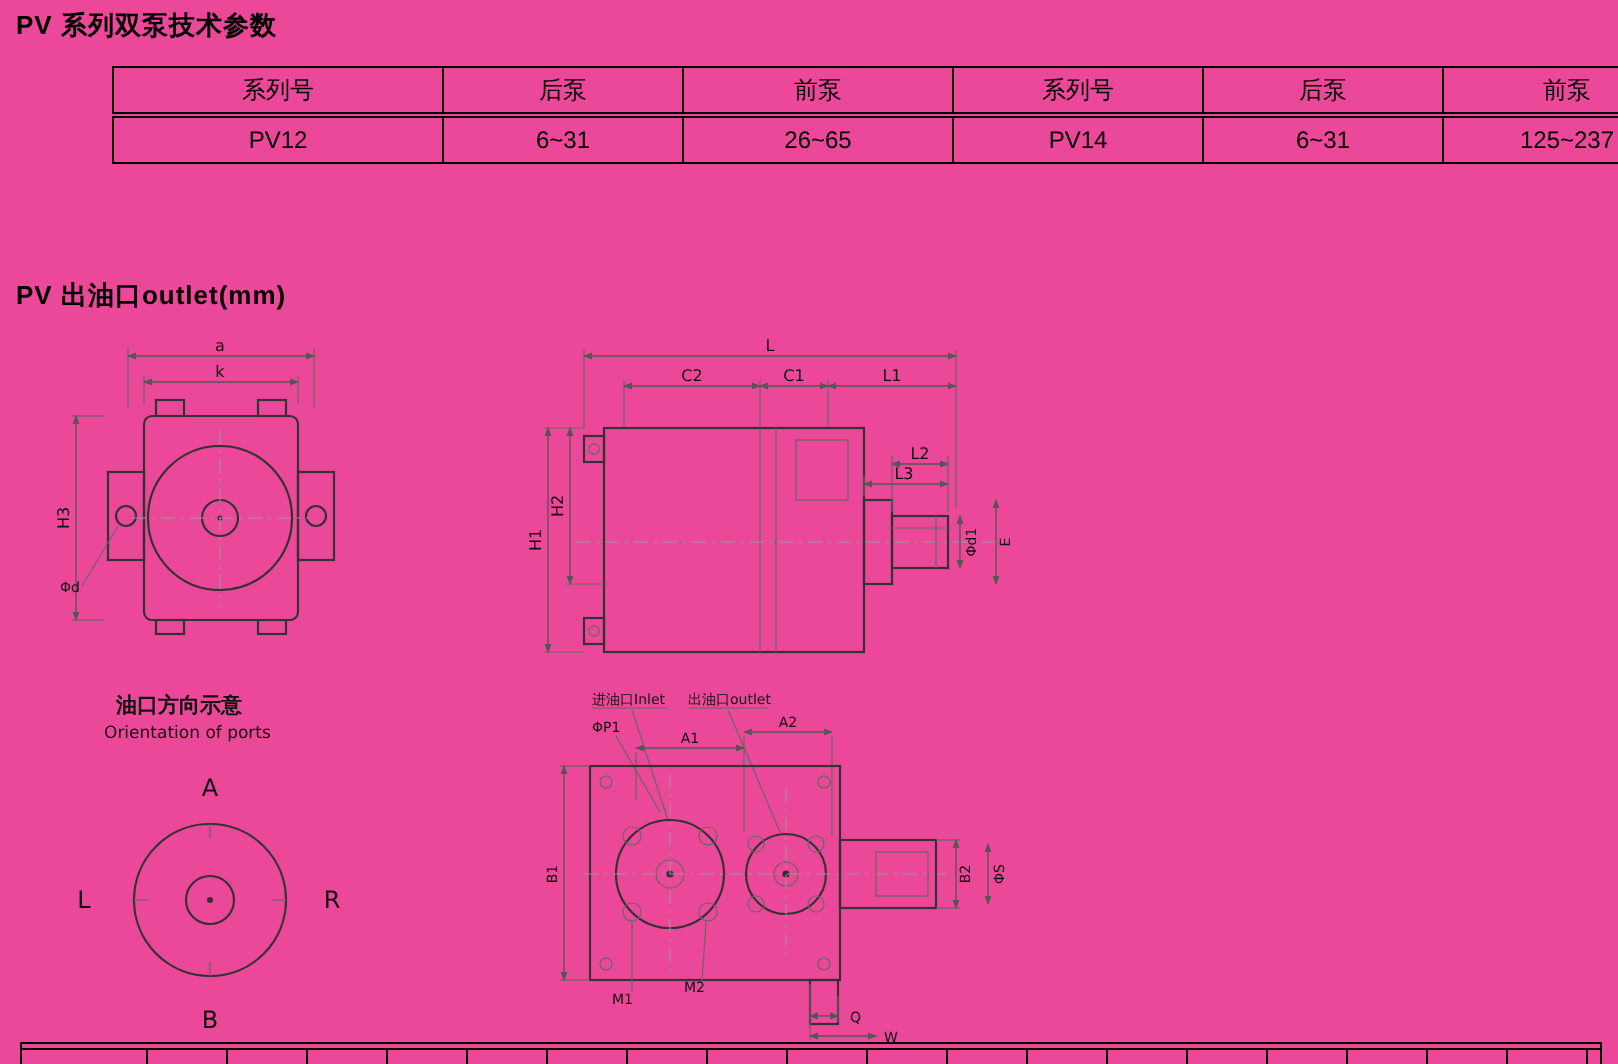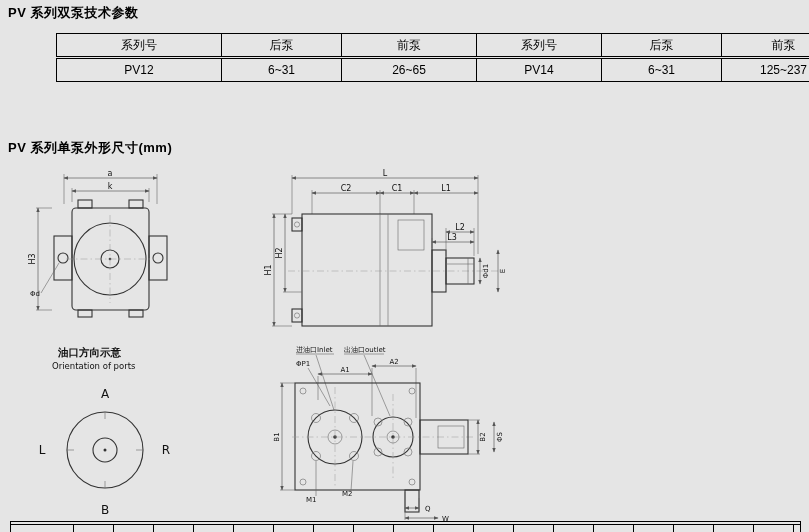--- a/index.html
+++ b/index.html
@@ -1,16 +1,16 @@
 <!DOCTYPE html>
 <html><head>
 <meta charset="utf-8">
 <style>
   html,body{margin:0;padding:0;background:#fff;}
-  .page{position:relative;width:809px;height:532px;background:#e5e5e5;overflow:hidden;
+  .page{position:relative;width:809px;height:532px;background:#ec4899;overflow:hidden;
         font-family:"Liberation Sans","DejaVu Sans",sans-serif;color:#000;}
   .title{position:absolute;left:8px;margin:0;font-size:13px;font-weight:bold;letter-spacing:.5px;}
   #title-double{top:4px;}
   #title-single{top:139px;}
   .tbl-wrap{position:absolute;top:33px;left:10px;width:789px;padding-left:46px;}
   table{border-collapse:collapse;table-layout:fixed;width:789px;border:1px solid #000;}
   th,td{border:1px solid #000;text-align:center;font-size:12px;font-weight:normal;
         height:22px;padding:0 2px;white-space:nowrap;overflow:hidden;}
   thead th{border-bottom:3px double #000;}
   
@@ -68,21 +68,21 @@
             <td>6~31</td>
             <td>26~65</td>
             <td>PV14</td>
             <td>6~31</td>
             <td>125~237</td>
           </tr>
         </tbody>
     </table>
   </div>
 
-  <h1 class="title" id="title-single">PV 系列单泵外形尺寸(mm)</h1>
+  <h1 class="title" id="title-single">PV 出油口outlet(mm)</h1>
 
   <svg id="dwg-front" class="dwg" width="205" height="170" viewBox="0 0 205 170">
     <defs>
       <marker id="arw" viewBox="0 0 8 8" refX="7" refY="4" markerWidth="7" markerHeight="7" orient="auto-start-reverse">
           <path d="M0,1 L8,4 L0,7 z" fill="#555"></path>
         </marker>
     </defs>
     <line class="t" x1="36" y1="6" x2="36" y2="36"></line>
       <line class="t" x1="129" y1="6" x2="129" y2="36"></line>
     <line class="d" x1="36" y1="10" x2="129" y2="10" marker-start="url(#arw)" marker-end="url(#arw)"></line>

